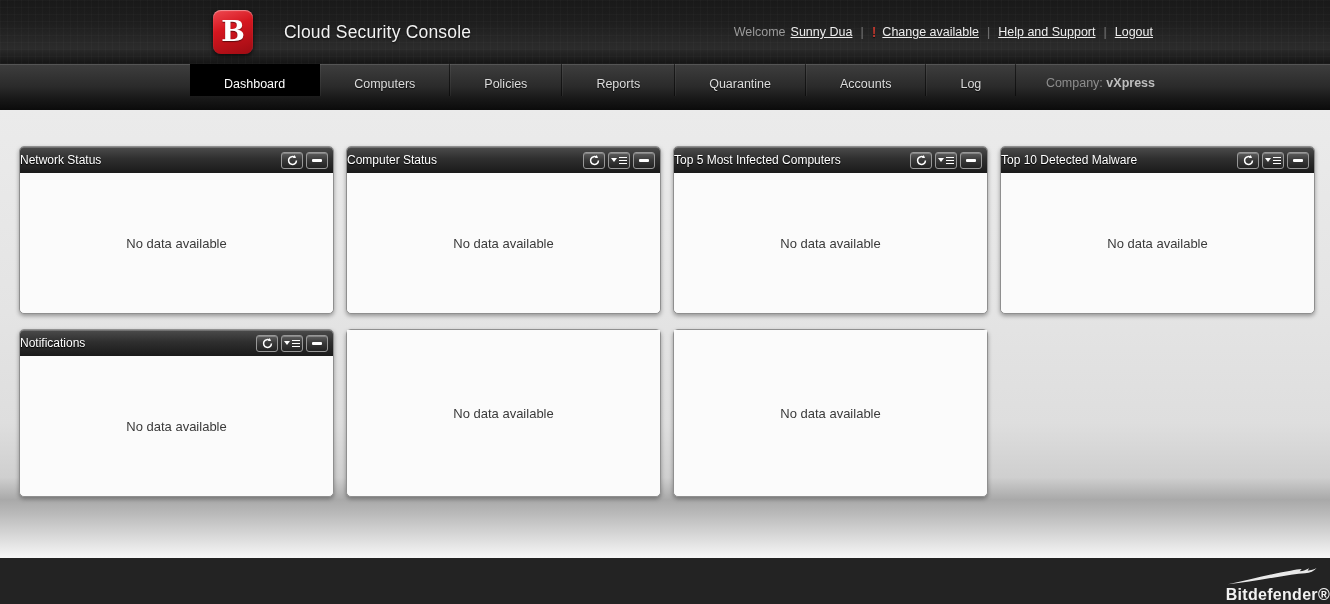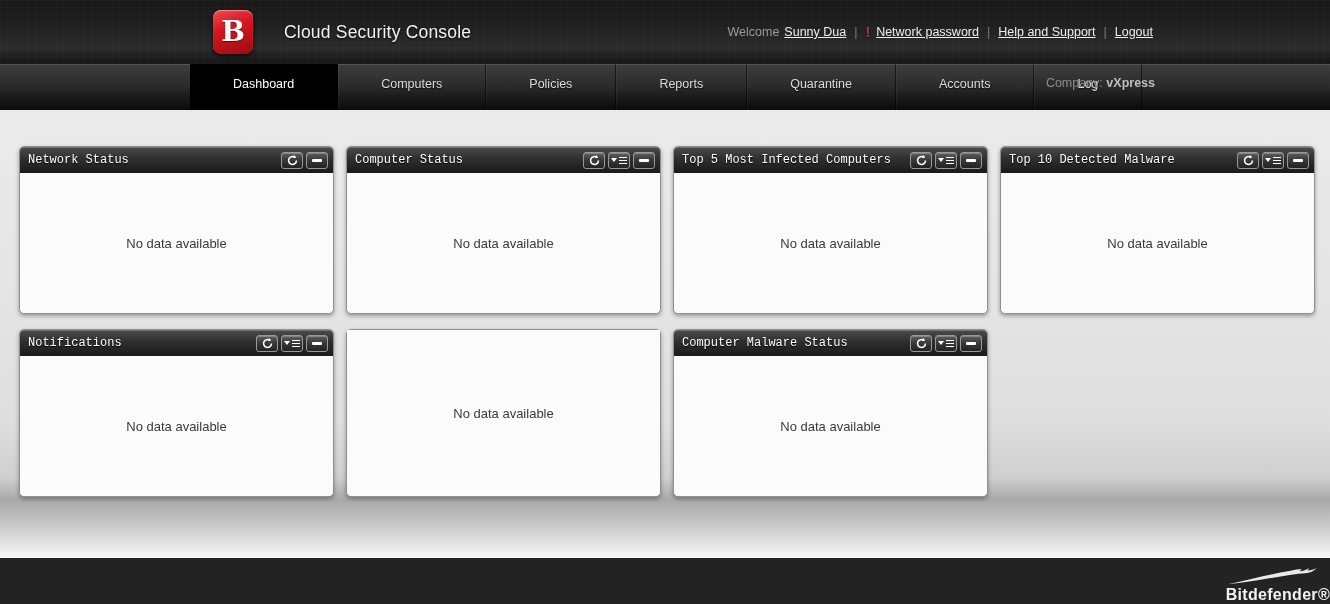--- a/index.html
+++ b/index.html
@@ -45,21 +45,21 @@
   }
 
   
   .nav-bar {
     position:relative; height:46px;
     background:linear-gradient(180deg,#3e3e3e 0%,#2a2a2a 50%,#181818 76%,#0b0b0b 100%);
     box-shadow: inset 0 1px 0 rgba(255,255,255,0.12);
   }
   .nav-tabs { display:flex; height:46px; margin-left:190px; }
   .tab {
-    padding:0 43px; height:46px; line-height:40px; font-size:12.5px; color:#dcdcdc;
+    padding:0 34px; height:32px; line-height:40px; font-size:12.5px; color:#dcdcdc;
     border-right:1px solid rgba(0,0,0,0.55);
     box-shadow: inset 1px 0 0 rgba(255,255,255,0.05);
     cursor:pointer; text-shadow:0 1px 1px rgba(0,0,0,0.7);
   }
   .tab.active { background:#000; color:#fff; box-shadow:none; border-right-color:#000; }
   .company {
     position:absolute; right:175px; top:0; height:50px; line-height:38px;
     font-size:12.5px; color:#8d8d8d;
   }
   .company b { color:#bdbdbd; }
@@ -72,25 +72,24 @@
       #a9a9a9 87%, #b9b9b9 90%, #f7f7f7 100%);
   }
   .wrow { display:flex; gap:12px; margin-bottom:15px; }
   .widget {
     width:315px; height:168px; border:1px solid #8f8f8f; border-radius:5px;
     background:#fbfbfb; display:flex; flex-direction:column;
     box-shadow:0 2px 4px rgba(0,0,0,0.35);
   }
   .widget-header {
     height:26px; flex:0 0 26px; display:flex; align-items:center;
-    padding:0 5px 0 8px; border-radius:4px 4px 0 0;
+    padding:0 5px 0 0; border-radius:4px 4px 0 0;
     background:linear-gradient(180deg,#4c4c4c 0%,#2f2f2f 45%,#1a1a1a 100%);
     box-shadow: inset 0 1px 0 rgba(255,255,255,0.22);
     cursor:move;
-    font-family:Liberation Mono, monospace;
   }
   .widget-title { flex:1; color:#fff; font-size:12px; text-shadow:0 1px 1px #000; }
   .wbtn {
     width:22px; height:17px; margin-left:3px; border:1px solid #989898; border-radius:3px;
     background:linear-gradient(180deg,#5e5e5e 0%,#3a3a3a 45%,#222 100%);
     display:flex; align-items:center; justify-content:center; cursor:pointer;
     box-shadow: inset 0 1px 0 rgba(255,255,255,0.25);
   }
   .glyph-dash { width:10px; height:3px; background:#fff; border-radius:1px; }
   .glyph-filter { display:flex; align-items:center; gap:2px; }
@@ -124,21 +123,21 @@
   <div class="app-header">
     <div class="brand-logo">
       <span>B</span>
     </div>
     <div class="console-title">Cloud Security Console</div>
     <div class="user-menu">
       <span class="welcome">Welcome</span>
       <a>Sunny Dua</a>
       <span class="sep">|</span>
       <span class="alert-glyph">!</span>
-      <a>Network password</a>
+      <a>Change available</a>
       <span class="sep">|</span>
       <a>Help and Support</a>
       <span class="sep">|</span>
       <a>Logout</a>
     </div>
   </div>
 
   <div class="nav-bar">
     <div class="nav-tabs">
         <div class="tab active">Dashboard</div>
@@ -255,38 +254,20 @@
             <div class="wbtn">
               <span class="glyph-dash"></span>
             </div>
           </div>
           <div class="widget-body">No data available</div>
         </div>
         <div class="widget">
           <div class="widget-body">No data available</div>
         </div>
         <div class="widget">
-          <div class="widget-header">
-            <div class="widget-title">Computer Malware Status</div>
-            <div class="wbtn">
-              <svg width="11" height="11" viewBox="0 0 12 12">
-                <path d="M10.3 6a4.3 4.3 0 1 1-1.5-3.25" fill="none" stroke="#fff" stroke-width="1.7"></path>
-                <path d="M8.3 0 L9.9 3.3 L6.4 3.1 Z" fill="#fff"></path>
-              </svg>
-            </div>
-            <div class="wbtn">
-              <span class="glyph-filter">
-                <span class="tri"></span>
-                <span class="bars"></span>
-              </span>
-            </div>
-            <div class="wbtn">
-              <span class="glyph-dash"></span>
-            </div>
-          </div>
           <div class="widget-body">No data available</div>
         </div>
       </div>
     </div>
 
   <div class="app-footer">
     <svg class="footer-swoosh" width="110" height="24" viewBox="0 0 120 26">
       <path fill="#e9e9e9" d="M0 24.5
         C 24 19.5, 54 11.5, 80 7.2
         C 86 6.2, 90 5.6, 94 5.2

